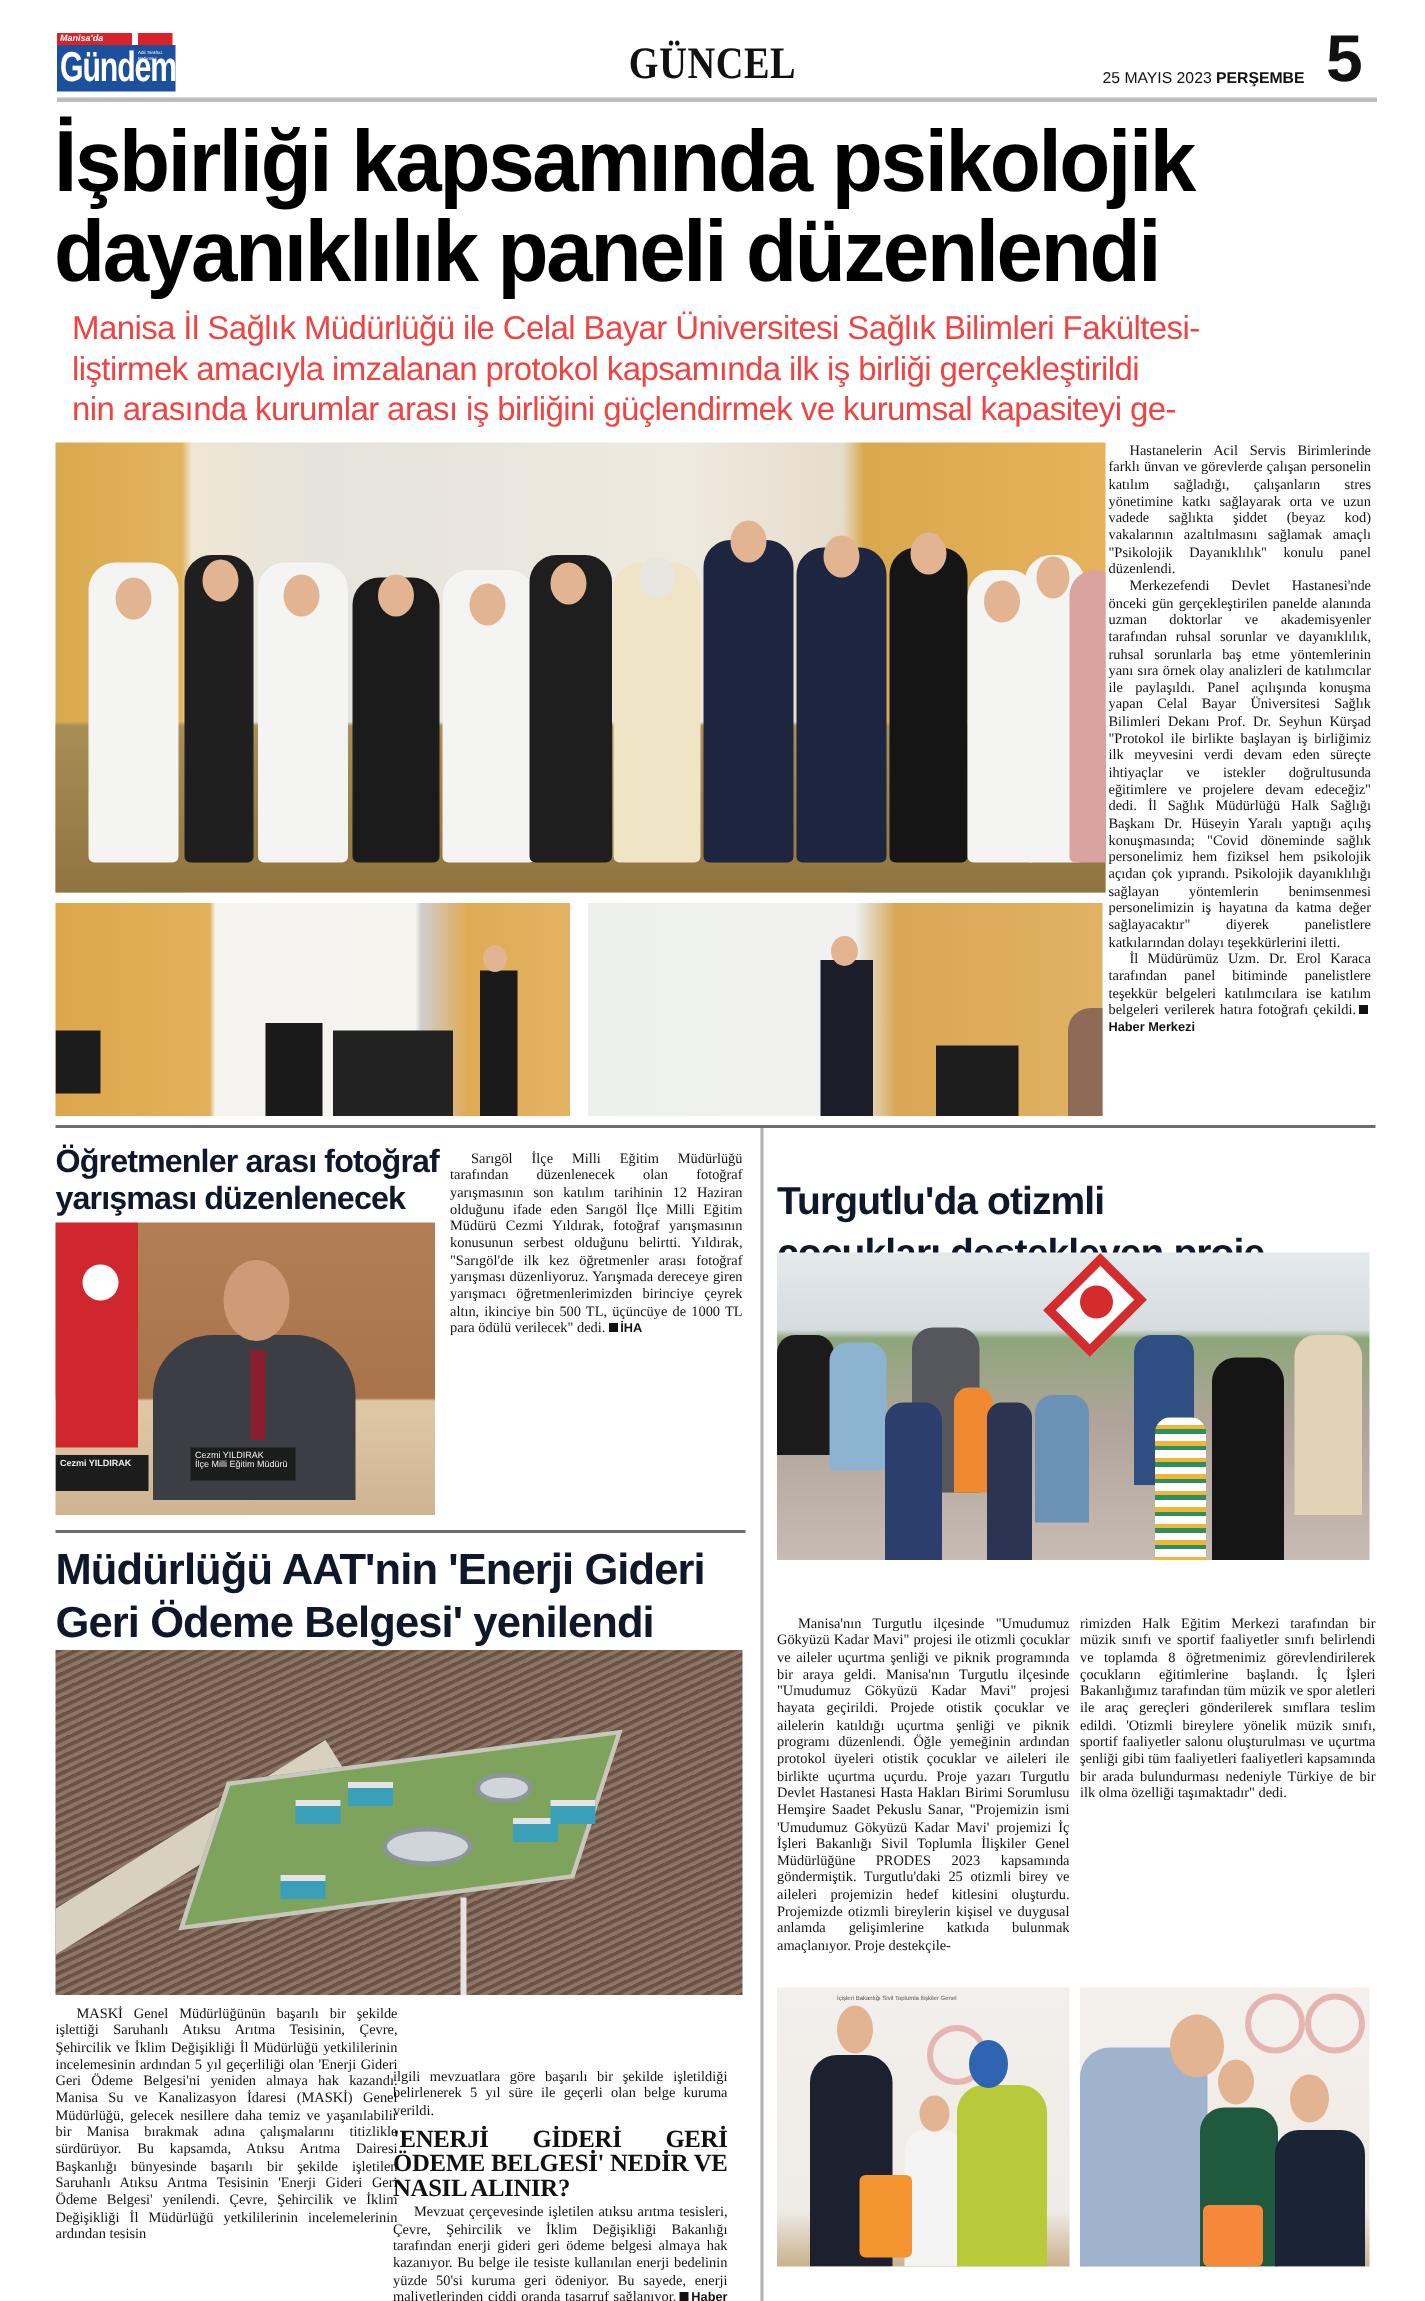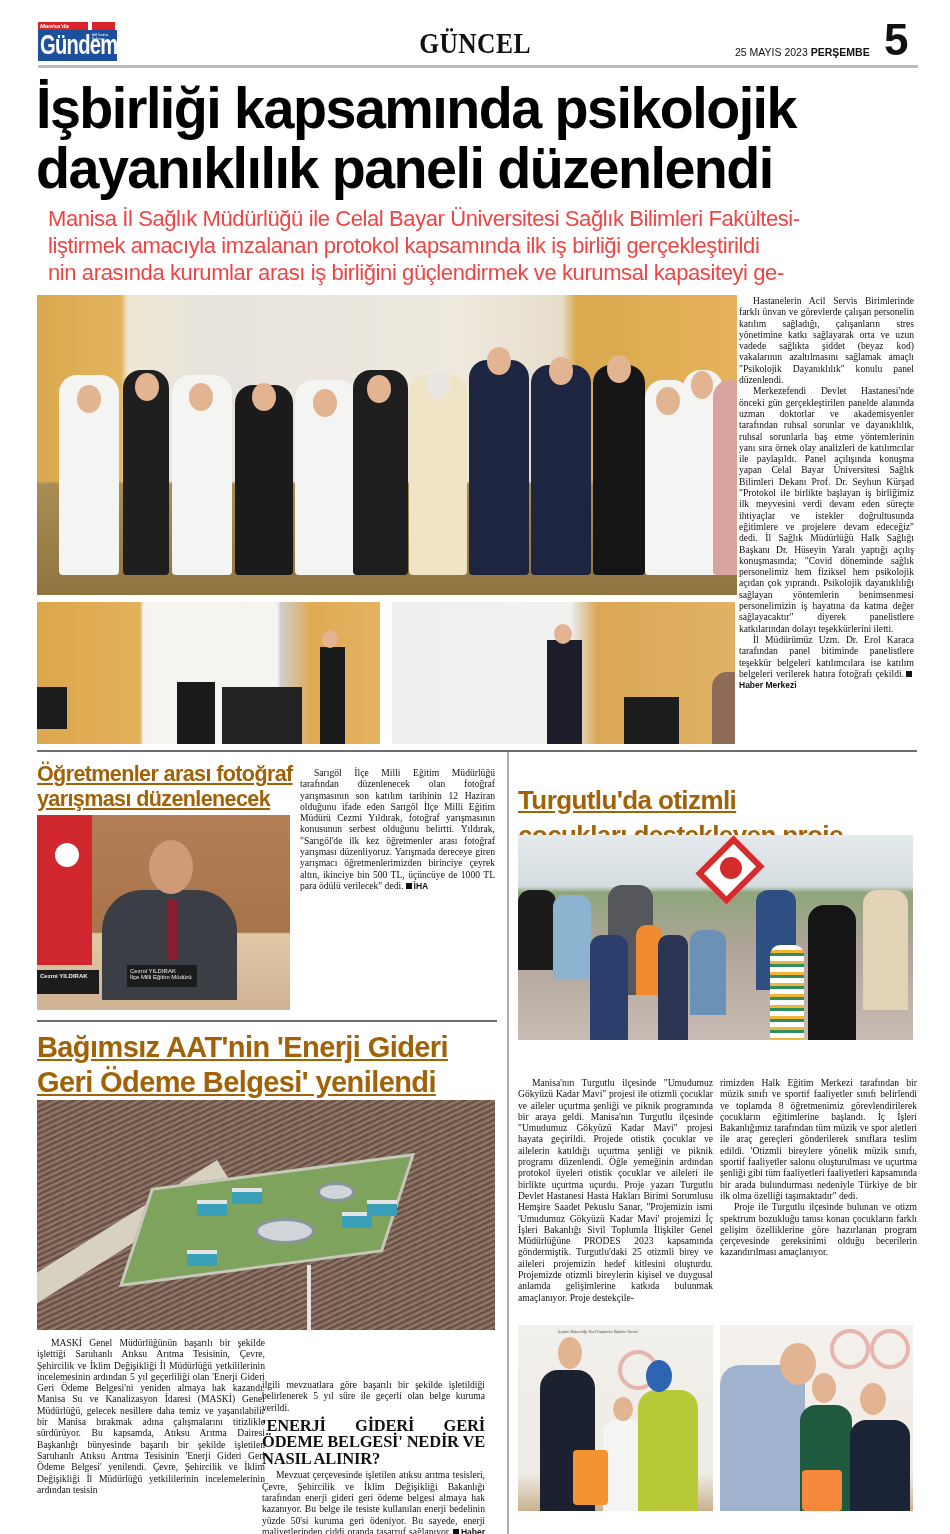--- a/index.html
+++ b/index.html
@@ -65,21 +65,21 @@
   .col-right-top { left: 739px; top: 295px; width: 175px; }
   .col-ogret { left: 300px; top: 767px; width: 195px; }
   .col-turg1 { left: 518px; top: 1077px; width: 195px; }
   .col-turg2 { left: 720px; top: 1077px; width: 197px; }
   .col-saru1 { left: 37px; top: 1337px; width: 228px; }
   .col-saru2 { left: 262px; top: 1337px; width: 223px; margin-top: 42px; }
 
   .subsection { font: bold 16.5px "Liberation Serif", serif; line-height: 16.5px; margin: 5px 0 2px 0; letter-spacing: -0.2px; }
 
   
-  .h2 { font: bold 25px "Liberation Sans", sans-serif; line-height: 28px; letter-spacing: -0.6px; color:#a16207;text-decoration:underline; }
+  .h2 { font: bold 25px "Liberation Sans", sans-serif; line-height: 28px; letter-spacing: -0.6px; color:#0f172a; }
   .h2 div { white-space: nowrap; }
   .h2-ogret { left: 37px; top: 762px; width: 260px; font-size: 21.5px; line-height: 25px; }
   .h2-turg { left: 518px; top: 783px; width: 400px; font-size: 26px; line-height: 35px; }
   .h2-saru { left: 37px; top: 1030px; width: 460px; font-size: 29px; line-height: 35px; }
 
   
   .rule { background:#6d6d6d; }
   .rule-h1 { left: 37px; top: 750px; width: 880px; height: 2px; }
   .rule-v1 { left: 507px; top: 752px; width: 2px; height: 782px; background:#b0b0b0; }
   .rule-h2 { left: 37px; top: 1020px; width: 460px; height: 2px; }
@@ -172,21 +172,21 @@
   <div style="position:absolute;left:0;top:155px;width:62px;height:24px;background:#1c1c1c;color:#eee;font:bold 6px 'Liberation Sans',sans-serif;padding:3px;">Cezmi YILDIRAK</div>
   <div style="position:absolute;left:90px;top:150px;width:70px;height:22px;background:#1c1c1c;color:#eee;font:6px 'Liberation Sans',sans-serif;padding:3px;"><span>Cezmi YILDIRAK</span><br><span>İlçe Milli Eğitim Müdürü</span></div>
 </div>
 <div class="abs col col-ogret">
   <p><span>Sarıgöl İlçe Milli Eğitim Müdürlüğü tarafından düzenlenecek olan fotoğraf yarışmasının son katılım tarihinin 12 Haziran olduğunu ifade eden Sarıgöl İlçe Milli Eğitim Müdürü Cezmi Yıldırak, fotoğraf yarışmasının konusunun serbest olduğunu belirtti. Yıldırak, "Sarıgöl'de ilk kez öğretmenler arası fotoğraf yarışması düzenliyoruz. Yarışmada dereceye giren yarışmacı öğretmenlerimizden birinciye çeyrek altın, ikinciye bin 500 TL, üçüncüye de 1000 TL para ödülü verilecek" dedi.</span><span class="sig">İHA</span></p>
 </div>
 
 <div class="abs rule rule-h2"></div>
 
 <div class="abs h2 h2-saru">
-  <div>Bağımsız AAT'nin 'Enerji Gideri</div>
+  <div>Müdürlüğü AAT'nin 'Enerji Gideri</div>
   <div>Geri Ödeme Belgesi' yenilendi</div>
 </div>
 <div class="abs photo ph-aerial">
   <div class="road"></div>
   <div class="plant"></div>
   <div class="tank" style="left:280px;top:82px;"></div>
   <div class="tank" style="left:218px;top:118px;width:60px;height:26px;"></div>
   <div class="bld" style="left:160px;top:100px;"></div>
   <div class="bld" style="left:195px;top:88px;"></div>
   <div class="bld" style="left:150px;top:150px;"></div>
@@ -220,21 +220,20 @@
   <div style="position:absolute;left:238px;top:55px;width:40px;height:100px;background:#2f4f82;border-radius:12px 12px 0 0;"></div>
   <div style="position:absolute;left:252px;top:110px;width:34px;height:95px;background:repeating-linear-gradient(180deg,#fff 0,#fff 5px,#f0b63b 5px,#f0b63b 8px,#2f8f5b 8px,#2f8f5b 11px);border-radius:10px 10px 0 0;"></div>
   <div style="position:absolute;left:290px;top:70px;width:48px;height:135px;background:#151515;border-radius:16px 16px 0 0;"></div>
   <div style="position:absolute;left:345px;top:55px;width:45px;height:120px;background:#e3d3b6;border-radius:14px 14px 0 0;"></div>
 </div>
 <div class="abs col col-turg1">
   <p>Manisa'nın Turgutlu ilçesinde "Umudumuz Gökyüzü Kadar Mavi" projesi ile otizmli çocuklar ve aileler uçurtma şenliği ve piknik programında bir araya geldi. Manisa'nın Turgutlu ilçesinde "Umudumuz Gökyüzü Kadar Mavi" projesi hayata geçirildi. Projede otistik çocuklar ve ailelerin katıldığı uçurtma şenliği ve piknik programı düzenlendi. Öğle yemeğinin ardından protokol üyeleri otistik çocuklar ve aileleri ile birlikte uçurtma uçurdu. Proje yazarı Turgutlu Devlet Hastanesi Hasta Hakları Birimi Sorumlusu Hemşire Saadet Pekuslu Sanar, "Projemizin ismi 'Umudumuz Gökyüzü Kadar Mavi' projemizi İç İşleri Bakanlığı Sivil Toplumla İlişkiler Genel Müdürlüğüne PRODES 2023 kapsamında göndermiştik. Turgutlu'daki 25 otizmli birey ve aileleri projemizin hedef kitlesini oluşturdu. Projemizde otizmli bireylerin kişisel ve duygusal anlamda gelişimlerine katkıda bulunmak amaçlanıyor. Proje destekçile-</p>
 </div>
 <div class="abs col col-turg2">
   <p style="text-indent:0">rimizden Halk Eğitim Merkezi tarafından bir müzik sınıfı ve sportif faaliyetler sınıfı belirlendi ve toplamda 8 öğretmenimiz görevlendirilerek çocukların eğitimlerine başlandı. İç İşleri Bakanlığımız tarafından tüm müzik ve spor aletleri ile araç gereçleri gönderilerek sınıflara teslim edildi. 'Otizmli bireylere yönelik müzik sınıfı, sportif faaliyetler salonu oluşturulması ve uçurtma şenliği gibi tüm faaliyetleri faaliyetleri kapsamında bir arada bulundurması nedeniyle Türkiye de bir ilk olma özelliği taşımaktadır" dedi.</p>
-  <p>Proje ile Turgutlu ilçesinde bulunan ve otizm spektrum bozukluğu tanısı konan çocukların farklı gelişim özelliklerine göre hazırlanan program çerçevesinde gereksinimi olduğu becerilerin kazandırılması amaçlanıyor.</p>
 </div>
 
 <div class="abs photo ph-ceremony1">
   <div style="position:absolute;left:40px;top:4px;width:150px;font:4px 'Liberation Sans',sans-serif;color:#555;white-space:nowrap;overflow:hidden;">İçişleri Bakanlığı Sivil Toplumla İlişkiler Genel</div>
   <div style="position:absolute;left:100px;top:25px;width:40px;height:40px;border-radius:50%;border:4px solid #e7b5b0;"></div>
   <div style="position:absolute;left:22px;top:45px;width:55px;height:141px;background:#1c2130;border-radius:18px 18px 0 0;"></div>
   <div class="head" style="left:40px;top:12px;width:24px;height:32px;"></div>
   <div style="position:absolute;left:85px;top:95px;width:40px;height:91px;background:#f4f4f4;border-radius:14px 14px 0 0;"></div>
   <div class="head" style="left:95px;top:72px;width:20px;height:24px;"></div>
   <div style="position:absolute;left:120px;top:65px;width:60px;height:121px;background:#b8c93a;border-radius:18px 18px 0 0;"></div>

